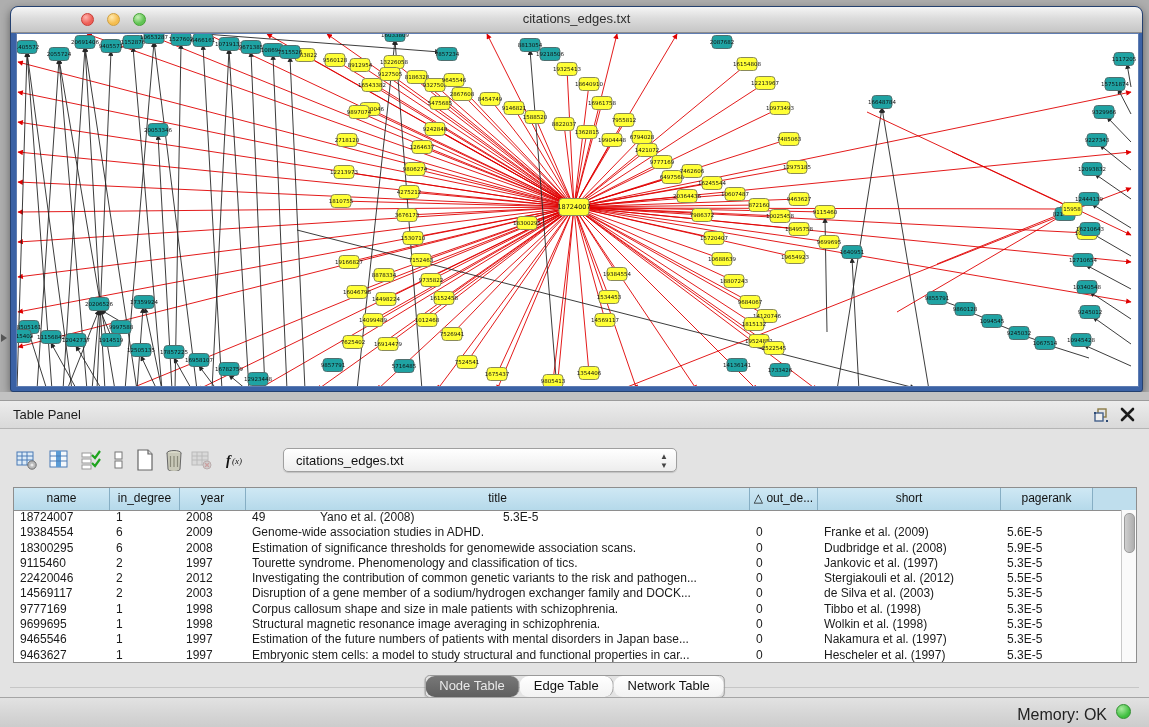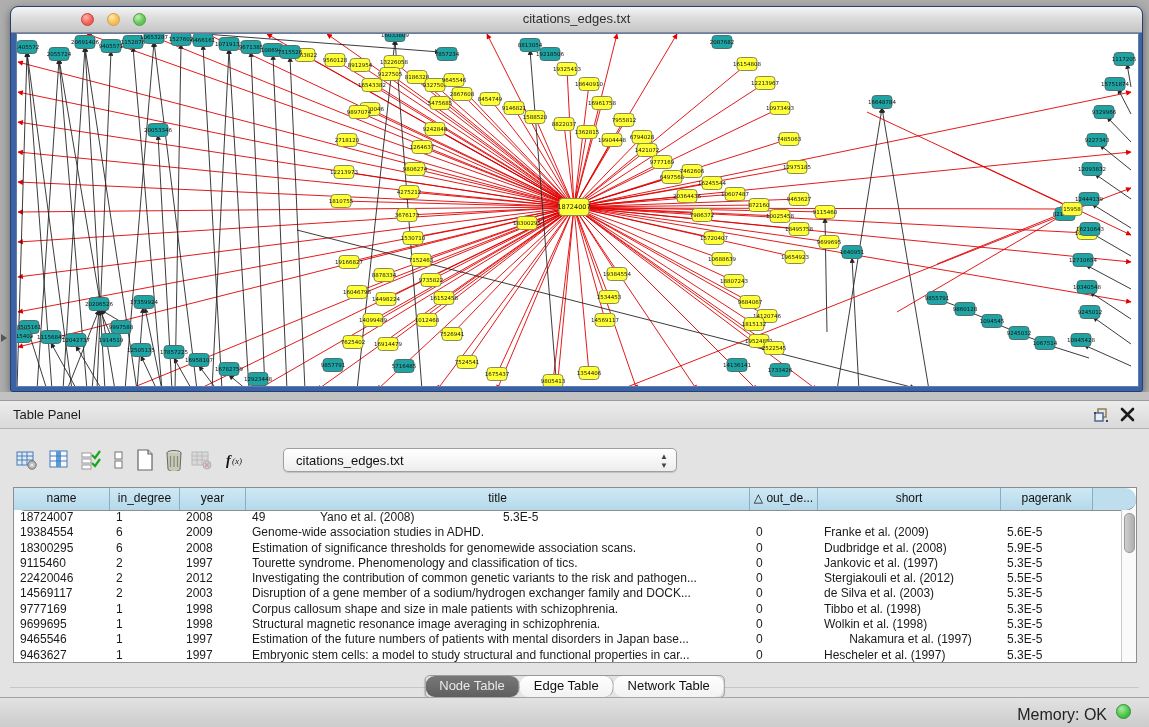--- a/index.html
+++ b/index.html
@@ -62,21 +62,21 @@
     border:1px solid #9f9f9f;border-radius:5px;box-sizing:border-box;
     box-shadow:0 1px 1px rgba(0,0,0,.15);
   }
   .dropdown .dd-text{position:absolute;left:12px;top:4px;font-size:13px;color:#111;}
   .dd-arrows{position:absolute;right:8px;top:3px;font-size:8px;color:#444;line-height:9px;text-align:center;}
   
   .tbl{
     position:absolute;left:13px;top:58px;width:1124px;height:176px;
     background:#fff;border:1px solid #8e8e8e;box-sizing:border-box;overflow:hidden;
   }
-  .tbl-head{display:flex;height:22px;background:#bfdeed;border-bottom:1px solid #8e8e8e;border-radius:11px;}
+  .tbl-head{display:flex;height:22px;background:#bfdeed;border-bottom:1px solid #8e8e8e;}
   .tbl-head .hc{
     box-sizing:border-box;border-right:1px solid #86aec4;
     font-size:12px;color:#111;text-align:center;line-height:21px;
     overflow:hidden;white-space:nowrap;background:linear-gradient(#cfe8f4,#b5d9ea);
     cursor:pointer;
   }
   .tbl-rows{position:absolute;left:0;top:22px;right:15px;bottom:0;}
   .tr{display:flex;height:15.3px;cursor:default;}
   .tr .td{
     box-sizing:border-box;font-size:12px;color:#1a1a1a;white-space:nowrap;overflow:hidden;
@@ -1023,21 +1023,21 @@
           <div class="td" style="width: 68px;">0</div>
           <div class="td" style="width: 183px;">Wolkin et al. (1998)</div>
           <div class="td" style="width: 92px;">5.3E-5</div>
         </div>
         <div class="tr">
           <div class="td" style="width: 96px;">9465546</div>
           <div class="td" style="width: 70px;">1</div>
           <div class="td" style="width: 66px;">1997</div>
           <div class="td" style="width: 504px;">Estimation of the future numbers of patients with mental disorders in Japan base...</div>
           <div class="td" style="width: 68px;">0</div>
-          <div class="td" style="width: 183px; text-align: center;">Nakamura et al. (1997)</div>
+          <div class="td" style="width: 183px;">Nakamura et al. (1997)</div>
           <div class="td" style="width: 92px;">5.3E-5</div>
         </div>
         <div class="tr">
           <div class="td" style="width: 96px;">9463627</div>
           <div class="td" style="width: 70px;">1</div>
           <div class="td" style="width: 66px;">1997</div>
           <div class="td" style="width: 504px;">Embryonic stem cells: a model to study structural and functional properties in car...</div>
           <div class="td" style="width: 68px;">0</div>
           <div class="td" style="width: 183px;">Hescheler et al. (1997)</div>
           <div class="td" style="width: 92px;">5.3E-5</div>

